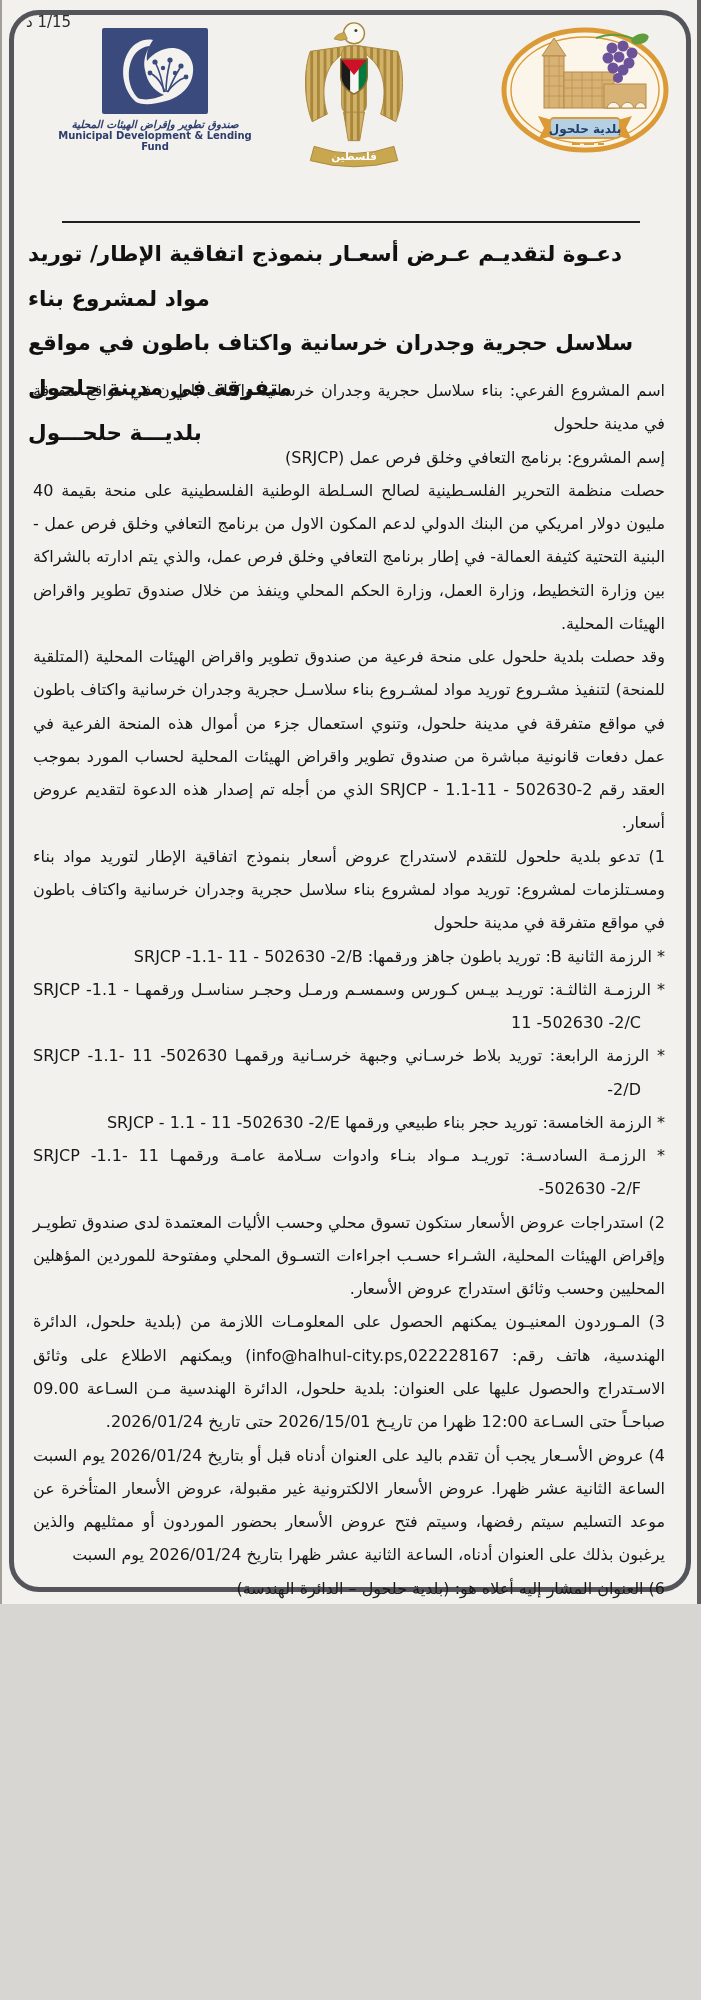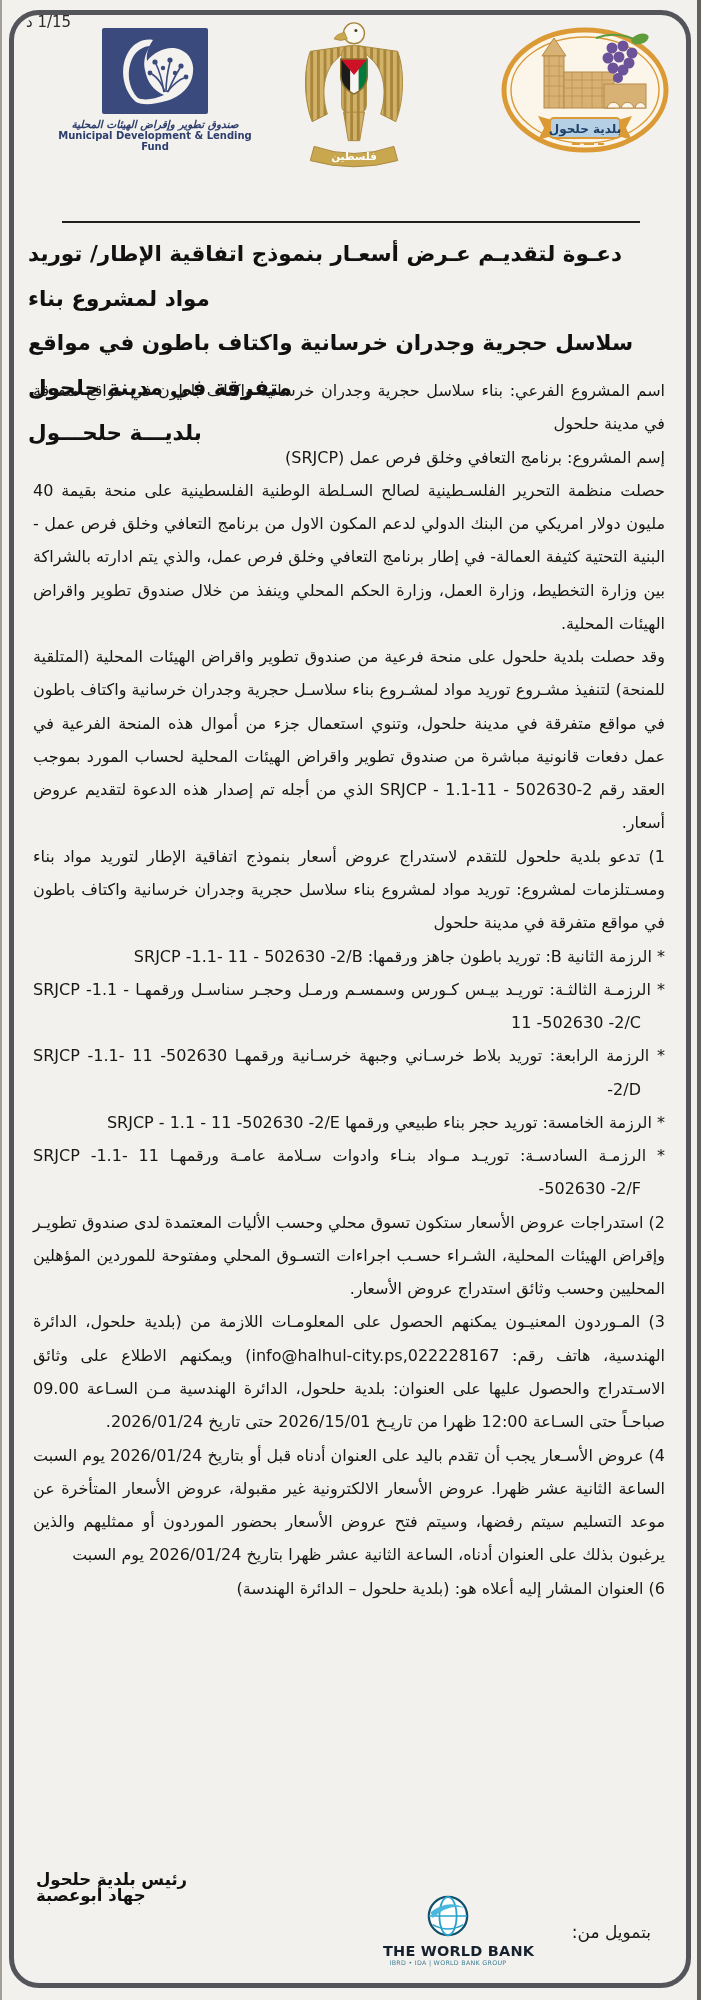--- a/index.html
+++ b/index.html
@@ -1,17 +1,17 @@
 <!DOCTYPE html>
 <html lang="ar"><head>
 <meta charset="utf-8">
 <style>
   html,body{margin:0;padding:0;}
   body{background:#d8d6d2;font-family:"DejaVu Sans",sans-serif;}
-  .page{position:relative;width:701px;height:2000px;margin:0 auto;background:#f3f1ed;overflow:hidden;color:#1c1c1c;}
+  .page{position:relative;width:701px;height:1604px;margin:0 auto;background:#f3f1ed;overflow:hidden;color:#1c1c1c;}
   .scan-right{position:absolute;top:0;right:0;width:4px;height:100%;background:#63625f;}
   .scan-left{position:absolute;top:0;left:0;width:2px;height:100%;background:#a29f99;}
   .frame{position:absolute;top:10px;left:9px;right:10px;bottom:12px;border:5px solid #54555a;border-radius:30px;pointer-events:none;}
   .marker{position:absolute;top:13px;left:26px;direction:rtl;font-size:15px;color:#2b2b2b;}
   
   .mdlf{position:absolute;left:56px;top:28px;width:198px;text-align:center;}
   .mdlf svg{width:106px;height:86px;display:block;margin:0 auto;}
   .mdlf-ar{font-size:10.5px;font-weight:bold;color:#2e3e6d;margin-top:4px;direction:rtl;font-style:italic;}
   .mdlf-en{font-size:10px;font-weight:bold;color:#2e3e6d;}
   .eagle{position:absolute;left:297px;top:12px;width:114px;}

